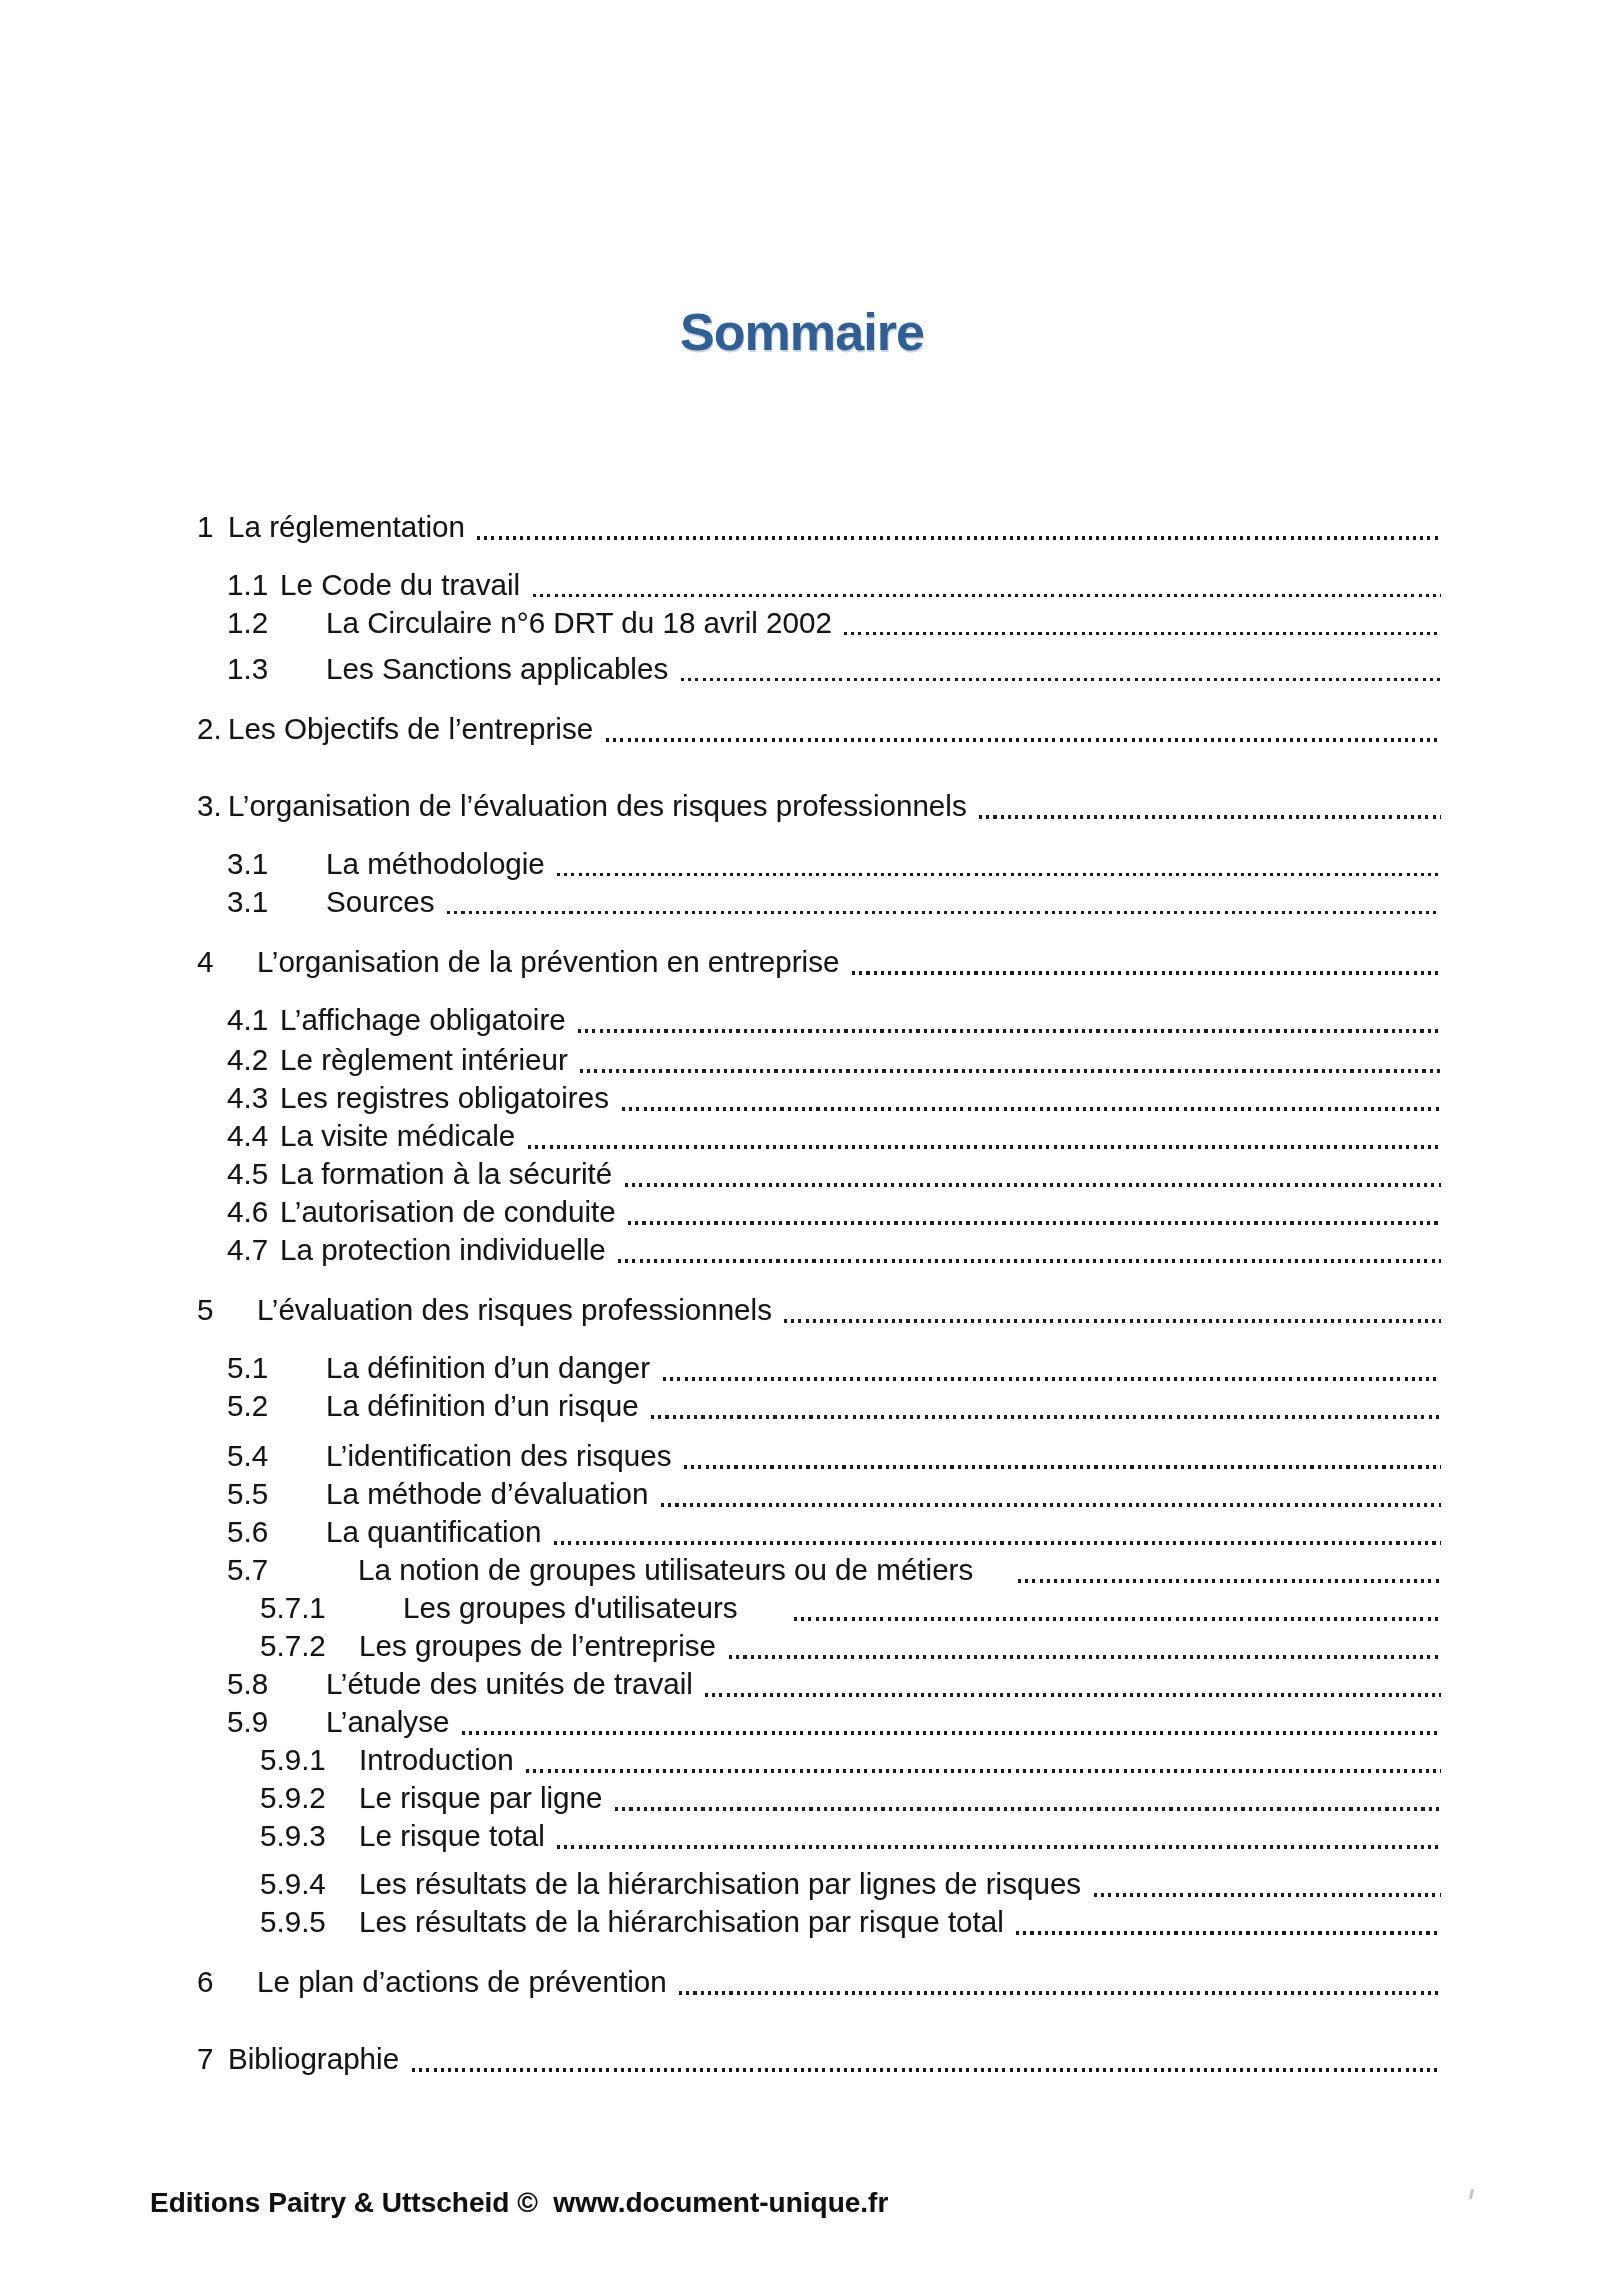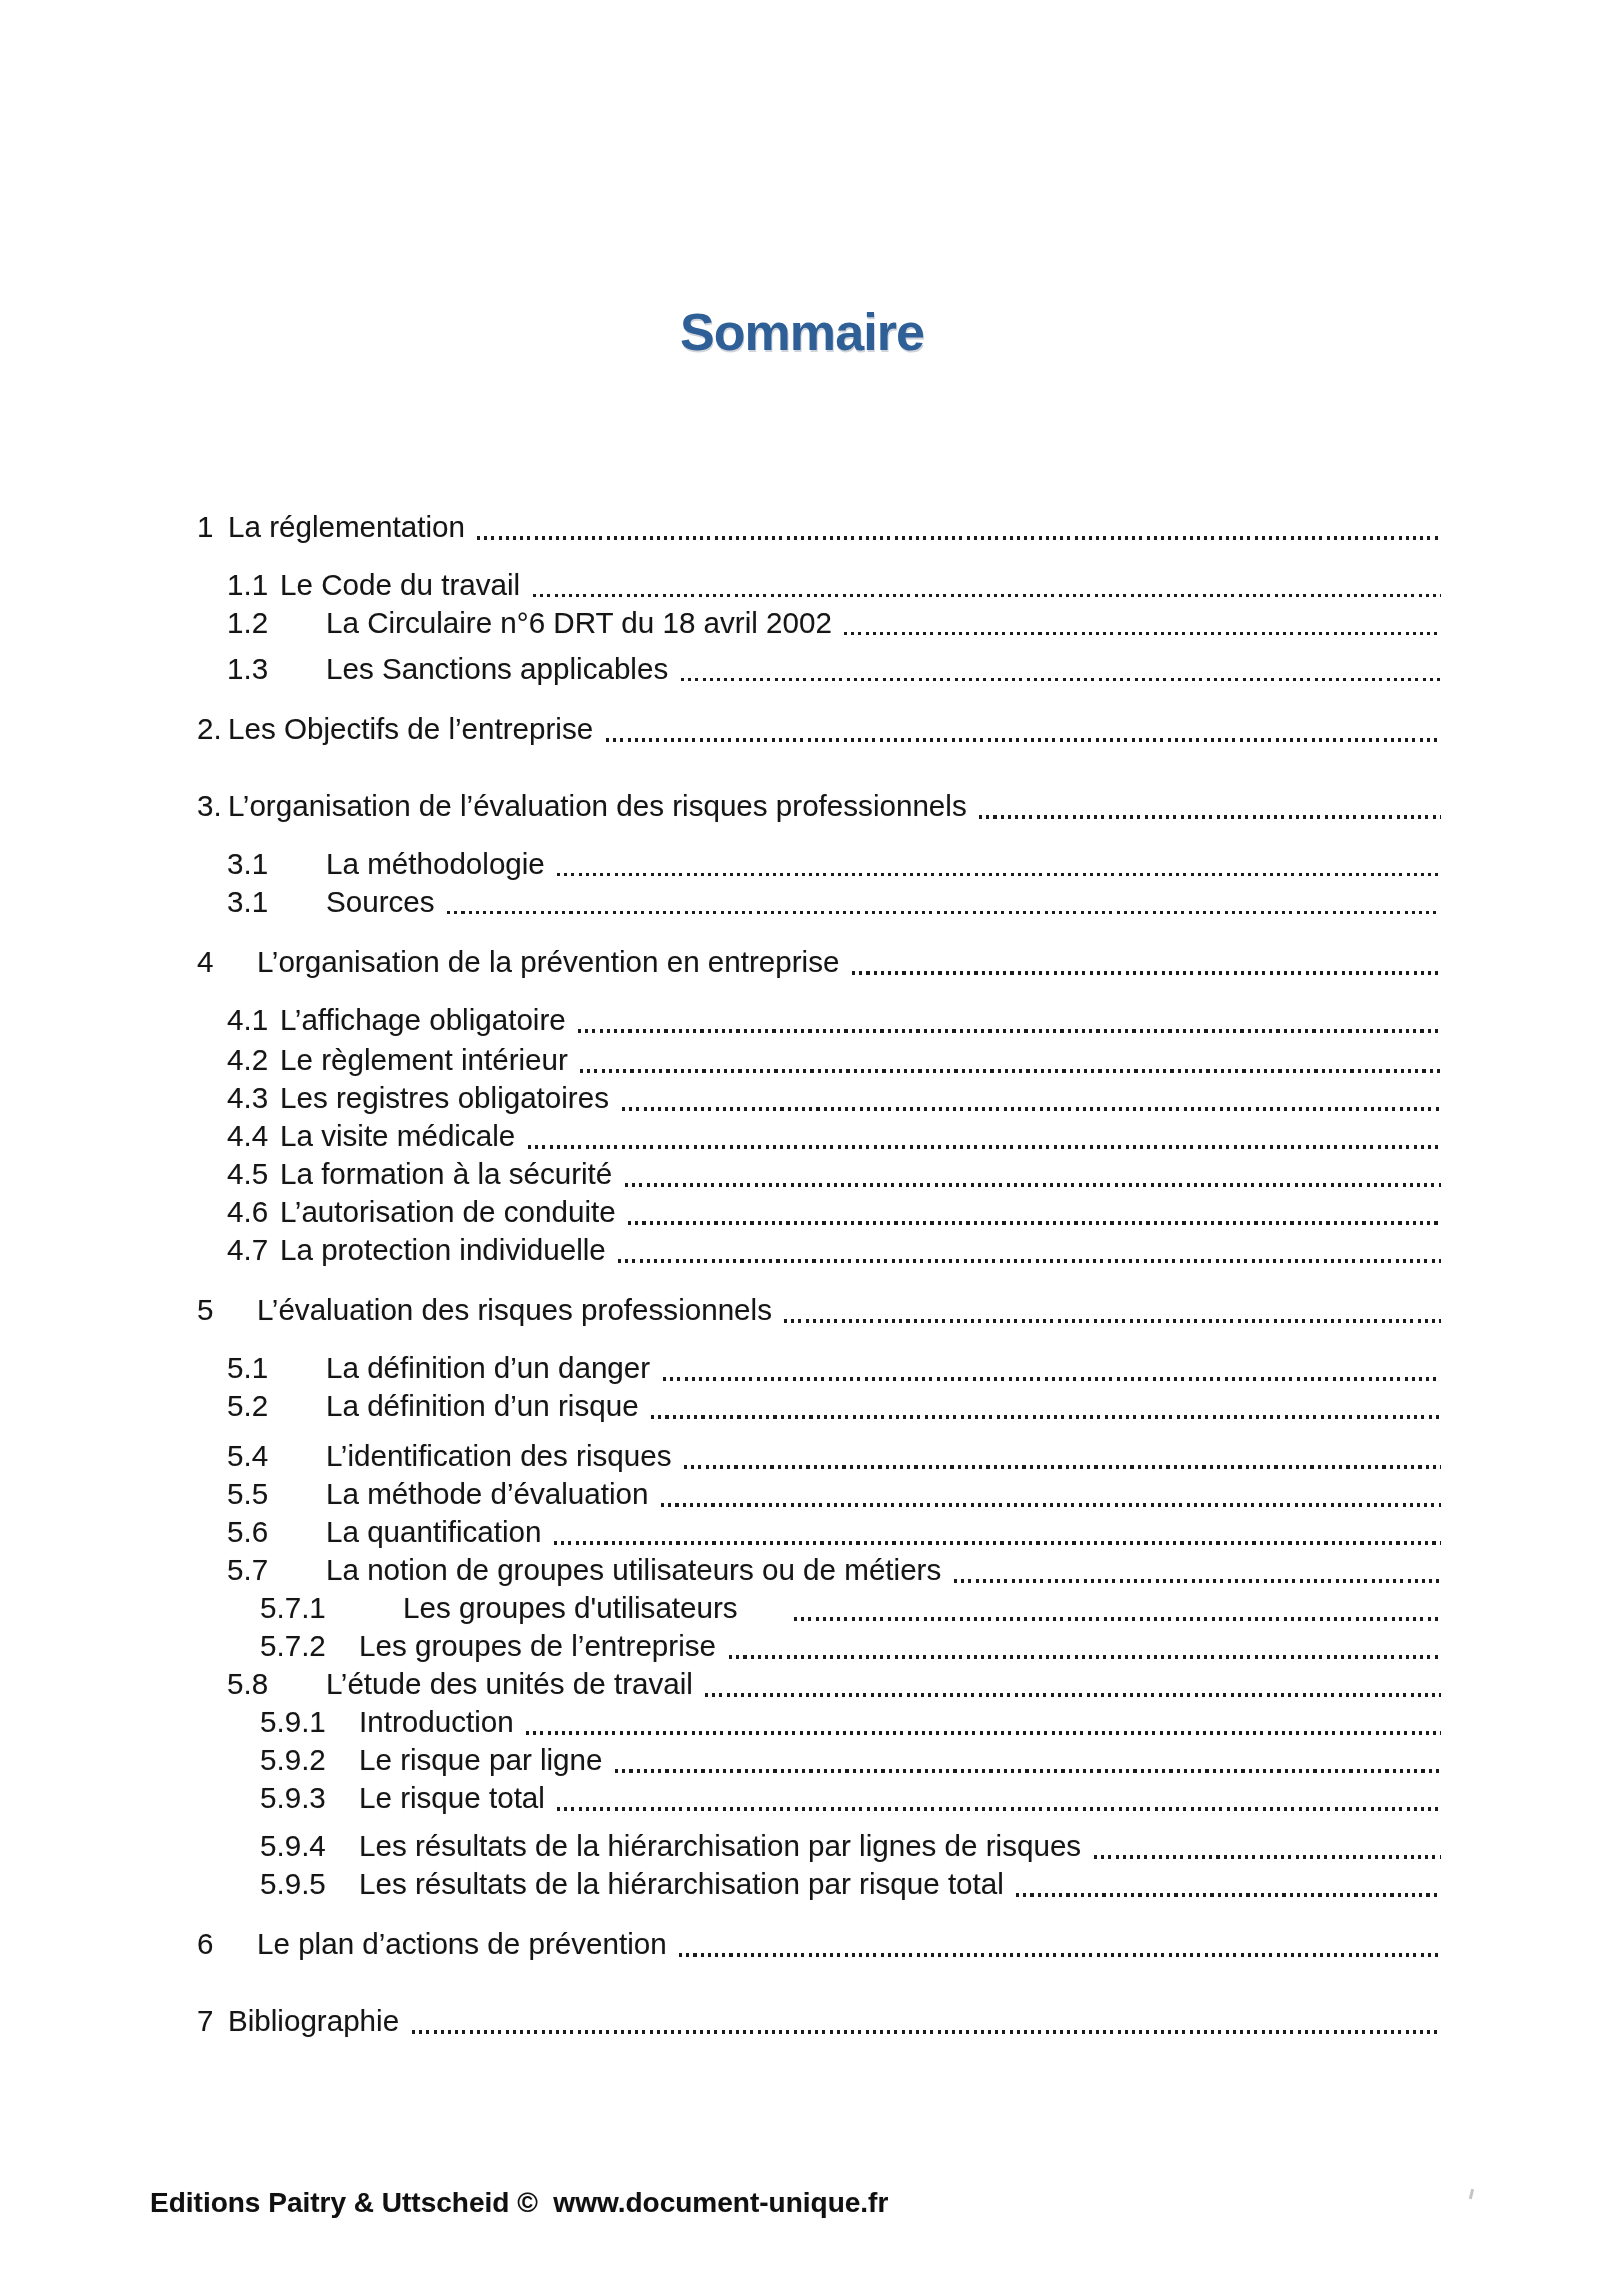--- a/index.html
+++ b/index.html
@@ -183,40 +183,45 @@
       <div class="toc-row lvl1 wide" style="margin-top: 0px;">
         <span class="num">5.5</span>
         <span class="label">La méthode d’évaluation</span>
         <span class="leader"></span>
       </div>
       <div class="toc-row lvl1 wide" style="margin-top: 0px;">
         <span class="num">5.6</span>
         <span class="label">La quantification</span>
         <span class="leader"></span>
       </div>
-      <div class="toc-row lvl1 wide" style="margin-top: 0px;">
+      <div class="toc-row lvl1 wide" style="margin-top: 0px; gap: 32px;">
         <span class="num">5.7</span>
         <span class="label">La notion de groupes utilisateurs ou de métiers</span>
         <span class="leader"></span>
       </div>
       <div class="toc-row lvl2 wide" style="margin-top: 0px; gap: 44px;">
         <span class="num">5.7.1</span>
         <span class="label">Les groupes d'utilisateurs</span>
         <span class="leader"></span>
       </div>
       <div class="toc-row lvl2 wide" style="margin-top: 0px;">
         <span class="num">5.7.2</span>
         <span class="label">Les groupes de l’entreprise</span>
         <span class="leader"></span>
       </div>
       <div class="toc-row lvl1 wide" style="margin-top: 0px;">
         <span class="num">5.8</span>
         <span class="label">L’étude des unités de travail</span>
         <span class="leader"></span>
       </div>
+      <div class="toc-row lvl1 wide" style="margin-top: 0px;">
+        <span class="num">5.9</span>
+        <span class="label">L’analyse</span>
+        <span class="leader"></span>
+      </div>
       <div class="toc-row lvl2 wide" style="margin-top: 0px;">
         <span class="num">5.9.1</span>
         <span class="label">Introduction</span>
         <span class="leader"></span>
       </div>
       <div class="toc-row lvl2 wide" style="margin-top: 0px;">
         <span class="num">5.9.2</span>
         <span class="label">Le risque par ligne</span>
         <span class="leader"></span>
       </div>

